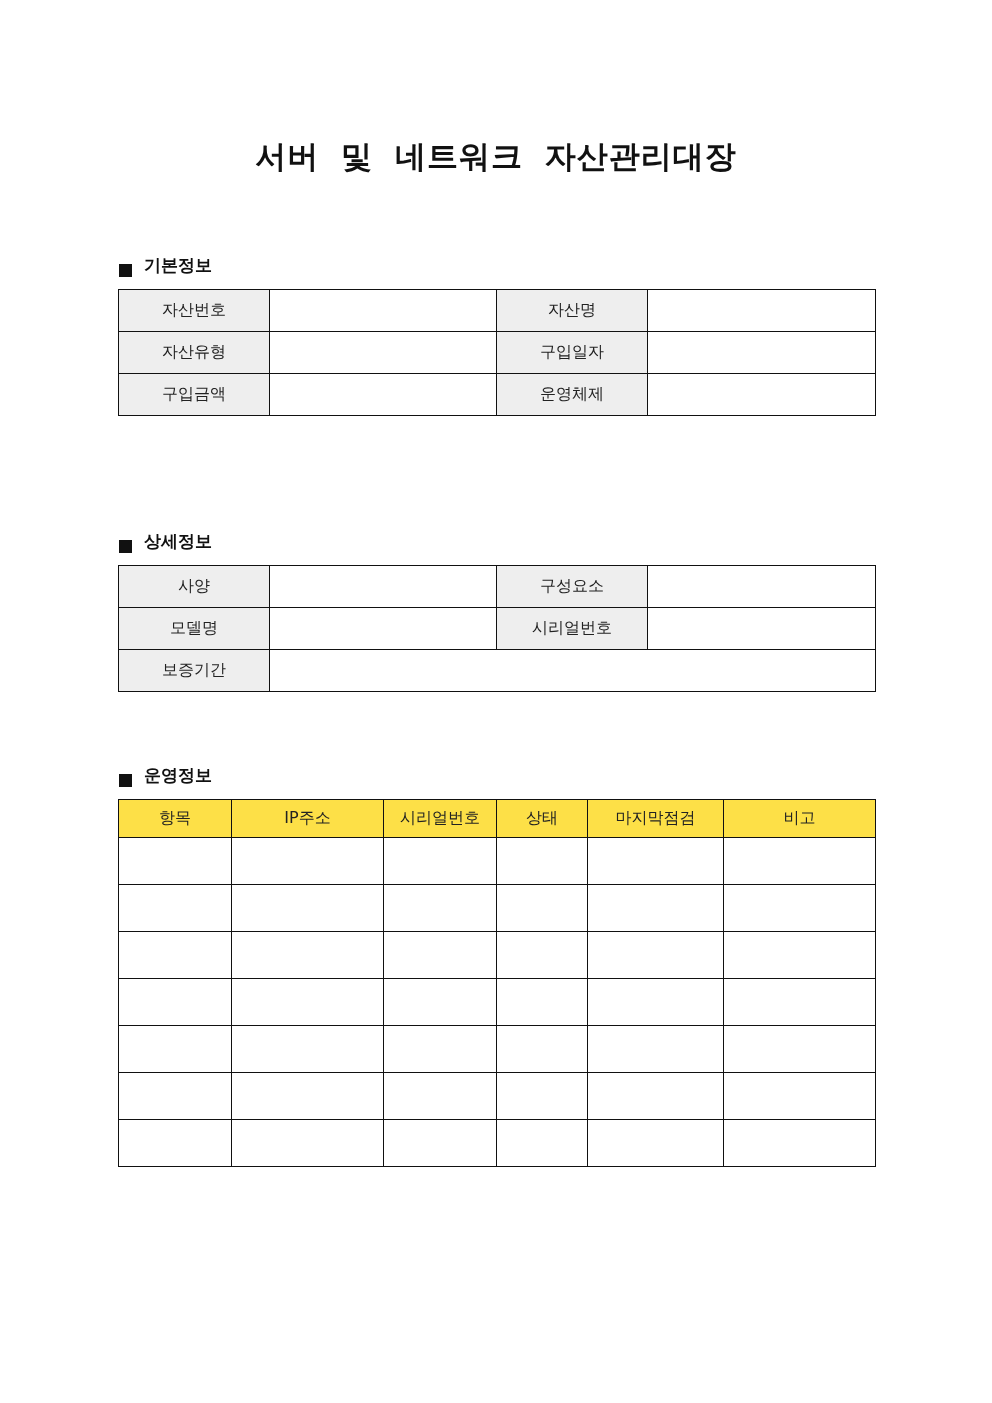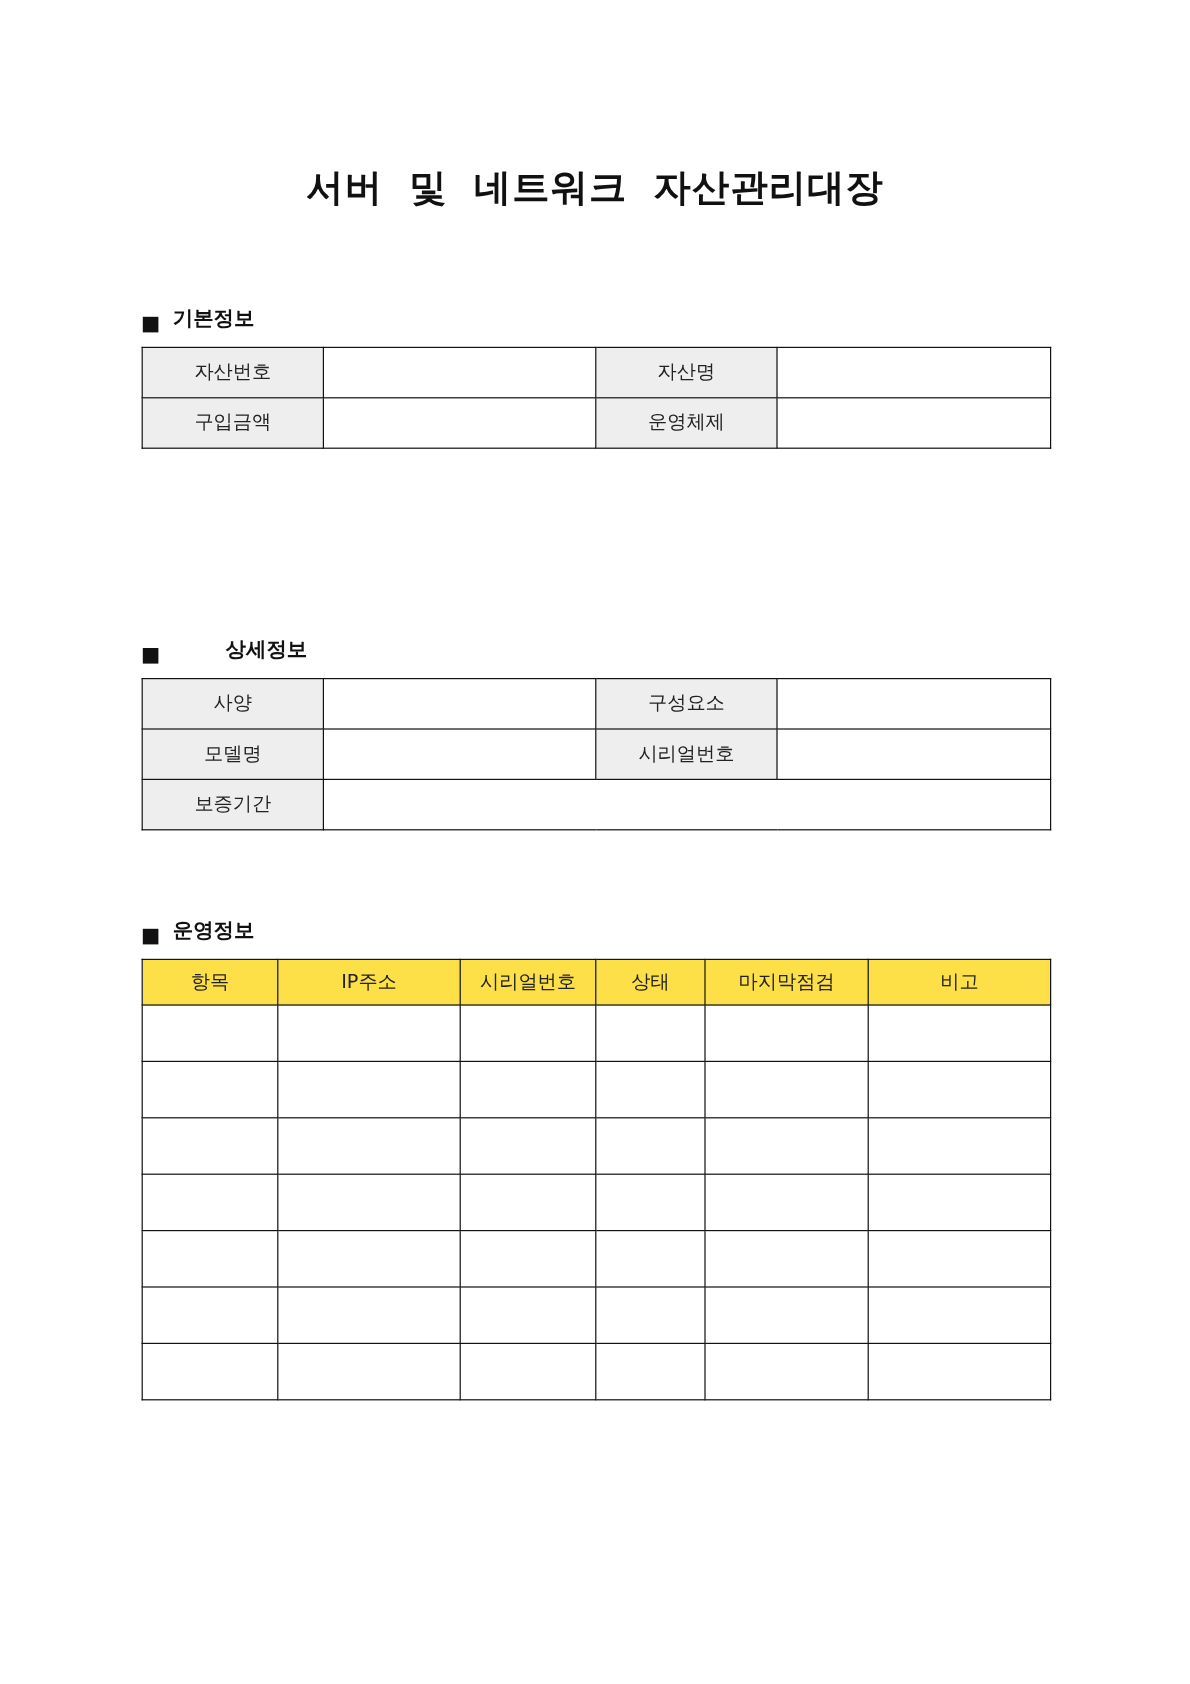--- a/index.html
+++ b/index.html
@@ -52,29 +52,35 @@
       <col style="width:228px">
     </colgroup>
   <tbody>
       <tr>
     <td class="lbl">자산번호</td>
     <td></td>
     <td class="lbl">자산명</td>
     <td></td>
   </tr>
   <tr>
+    <td class="lbl">자산유형</td>
+    <td></td>
+    <td class="lbl">구입일자</td>
+    <td></td>
+  </tr>
+  <tr>
     <td class="lbl">구입금액</td>
     <td></td>
     <td class="lbl">운영체제</td>
     <td></td>
   </tr>
 </tbody>
   </table>
 
-<div class="section-title" style="top:530px;gap:44px;">
+<div class="section-title" style="top:530px;">
   <span class="square"></span>
   <span>상세정보</span>
 </div>
 <table class="info" style="top:565px;">
   <colgroup>
       <col style="width:151px">
       <col style="width:227px">
       <col style="width:151px">
       <col style="width:228px">
     </colgroup>

